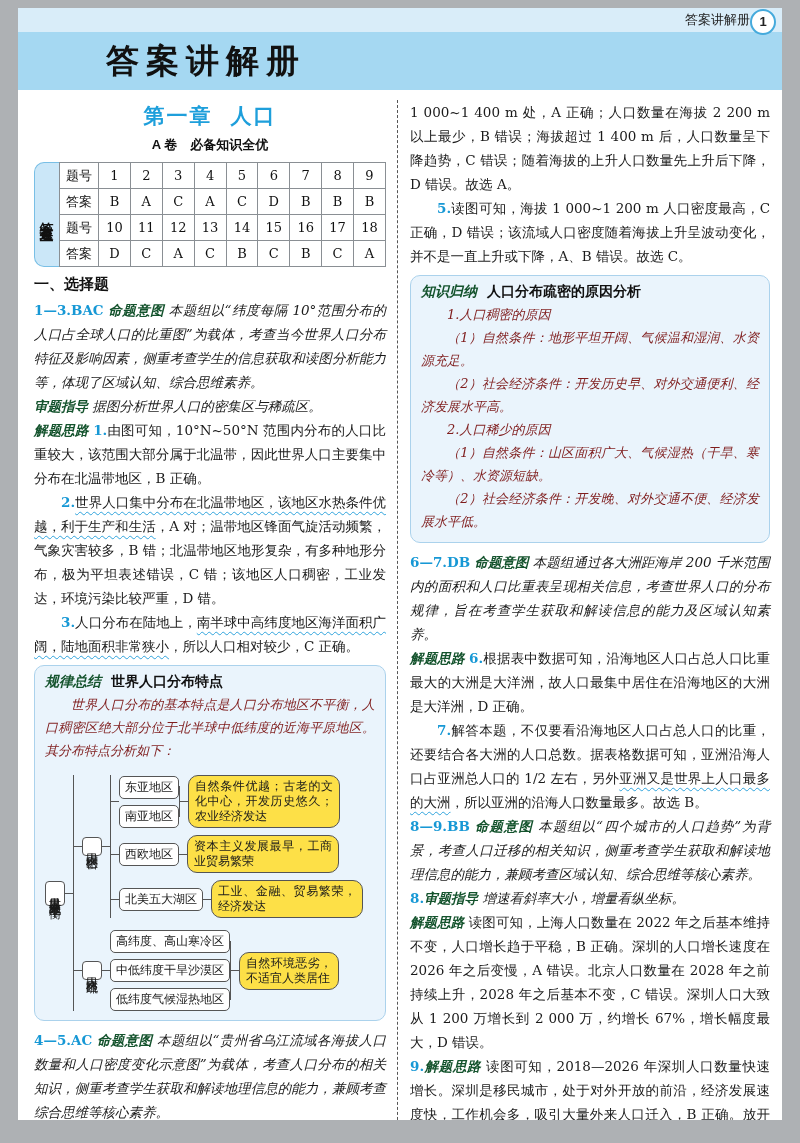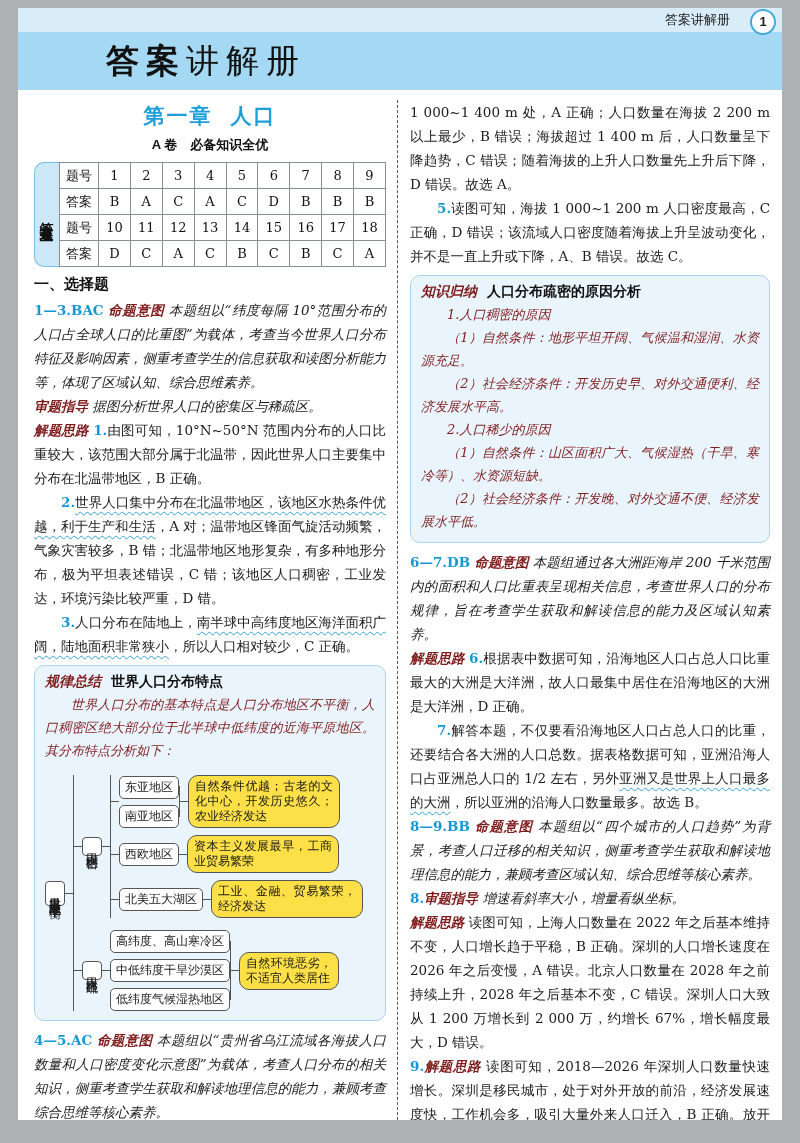--- a/index.html
+++ b/index.html
@@ -12,37 +12,37 @@
   }
   .page{
     position:absolute;left:18px;top:8px;width:764px;height:1112px;
     background:#ffffff;
     overflow:hidden;
   }
   
   .strip{
     height:24px;background:#d9edf9;
     display:flex;align-items:center;justify-content:flex-end;
-    padding-right:52px;position:relative;
+    padding-right:32px;position:relative;
     font-family:"Liberation Sans",sans-serif;font-size:13px;color:#222;
   }
   .pagenum{
     position:absolute;right:6px;top:1px;
     width:22px;height:22px;border-radius:50%;
     background:#fff;border:2px solid #45aadc;
     text-align:center;line-height:22px;font-size:13px;font-weight:bold;color:#222;
   }
   
   .banner{
     height:58px;background:#a5d8f2;
     display:flex;align-items:center;padding-left:88px;
     font-family:"Liberation Sans",sans-serif;color:#111;
   }
   .banner .b1{font-weight:bold;font-size:33px;letter-spacing:7px;}
-  .banner .b2{font-weight:400;font-size:33px;letter-spacing:7px;}
+  .banner .b2{font-weight:700;font-size:33px;letter-spacing:7px;}
   
   .content{display:flex;padding:10px 12px 0 16px;}
   .colL{width:352px;flex:none;}
   .colR{flex:1;border-left:1px dashed #555;margin-left:11px;padding-left:12px;min-width:0;}
   
   .chapter{text-align:center;color:#1e9fdb;font-weight:bold;font-size:21px;letter-spacing:2px;margin:2px 0 6px 0;}
   .chapter .gap{display:inline-block;width:18px;}
   .subtitle{text-align:center;font-family:"Liberation Sans",sans-serif;font-weight:bold;font-size:13px;margin-bottom:8px;color:#111;}
   
   .atable{display:flex;margin:2px 0 8px 0;}
@@ -58,21 +58,21 @@
     border:1px solid #8a8f94;text-align:center;font-size:13px;height:25px;padding:0;color:#111;
   }
   td.lab{width:38px;font-size:13px;}
   
   .sechead{font-family:"Liberation Sans",sans-serif;font-weight:bold;font-size:15px;margin:2px 0 4px 0;color:#111;}
   
   p.para{margin:0;font-size:13.5px;line-height:24px;text-align:justify;color:#1a1a1a;}
   .indent{text-indent:2em;}
   .kai{font-style:italic;}
   .bluebold{color:#1798d5;font-weight:bold;}
-  .bluelabel{color:#7f1d1d;font-style:italic;font-weight:bold;}
+  .bluelabel{color:#14532d;font-style:italic;font-weight:bold;}
   .wavy{
     text-decoration-line:underline;
     text-decoration-style:wavy;
     text-decoration-color:#2fa3dc;
     text-decoration-thickness:1px;
     text-underline-offset:4px;
   }
   
   .infobox{
     background:#eaf4fc;border:1px solid #abd2ec;border-radius:10px;

